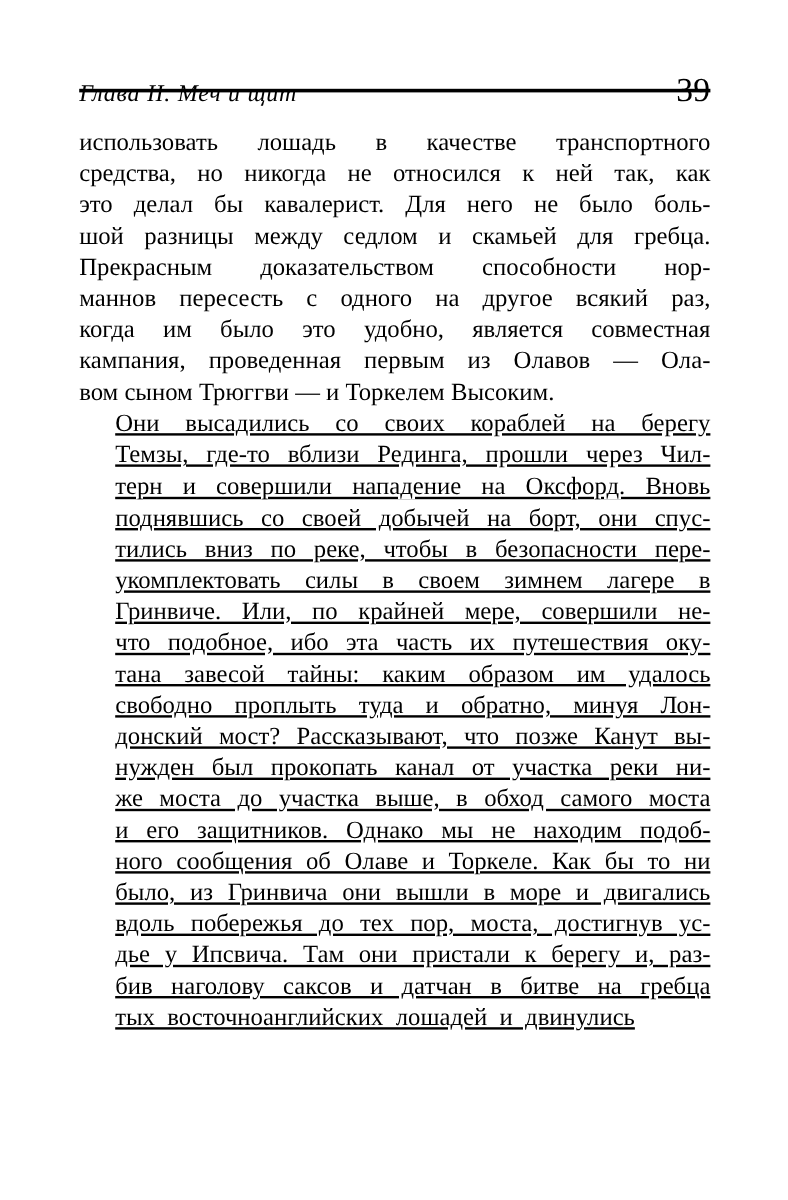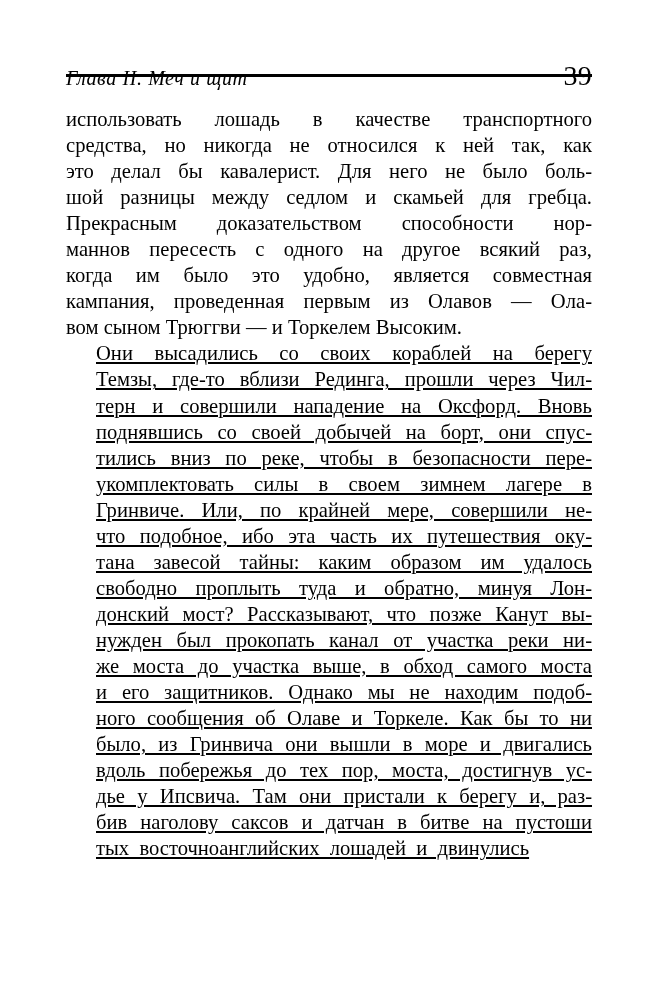--- a/index.html
+++ b/index.html
@@ -129,18 +129,18 @@
         <span class="line">тана завесой тайны: каким образом им удалось</span>
         <span class="line">свободно проплыть туда и обратно, минуя Лон-</span>
         <span class="line">донский мост? Рассказывают, что позже Канут вы-</span>
         <span class="line">нужден был прокопать канал от участка реки ни-</span>
         <span class="line">же моста до участка выше, в обход самого моста</span>
         <span class="line">и его защитников. Однако мы не находим подоб-</span>
         <span class="line">ного сообщения об Олаве и Торкеле. Как бы то ни</span>
         <span class="line">было, из Гринвича они вышли в море и двигались</span>
         <span class="line">вдоль побережья до тех пор, моста, достигнув ус-</span>
         <span class="line">дье у Ипсвича. Там они пристали к берегу и, раз-</span>
-        <span class="line">бив наголову саксов и датчан в битве на пустоши</span>
+        <span class="line">бив наголову саксов и датчан в битве на гребца</span>
         <span class="line last">тых  восточноанглийских  лошадей  и  двинулись</span>
       </p>
     </div>
 
 </div>
 
 </body></html>

